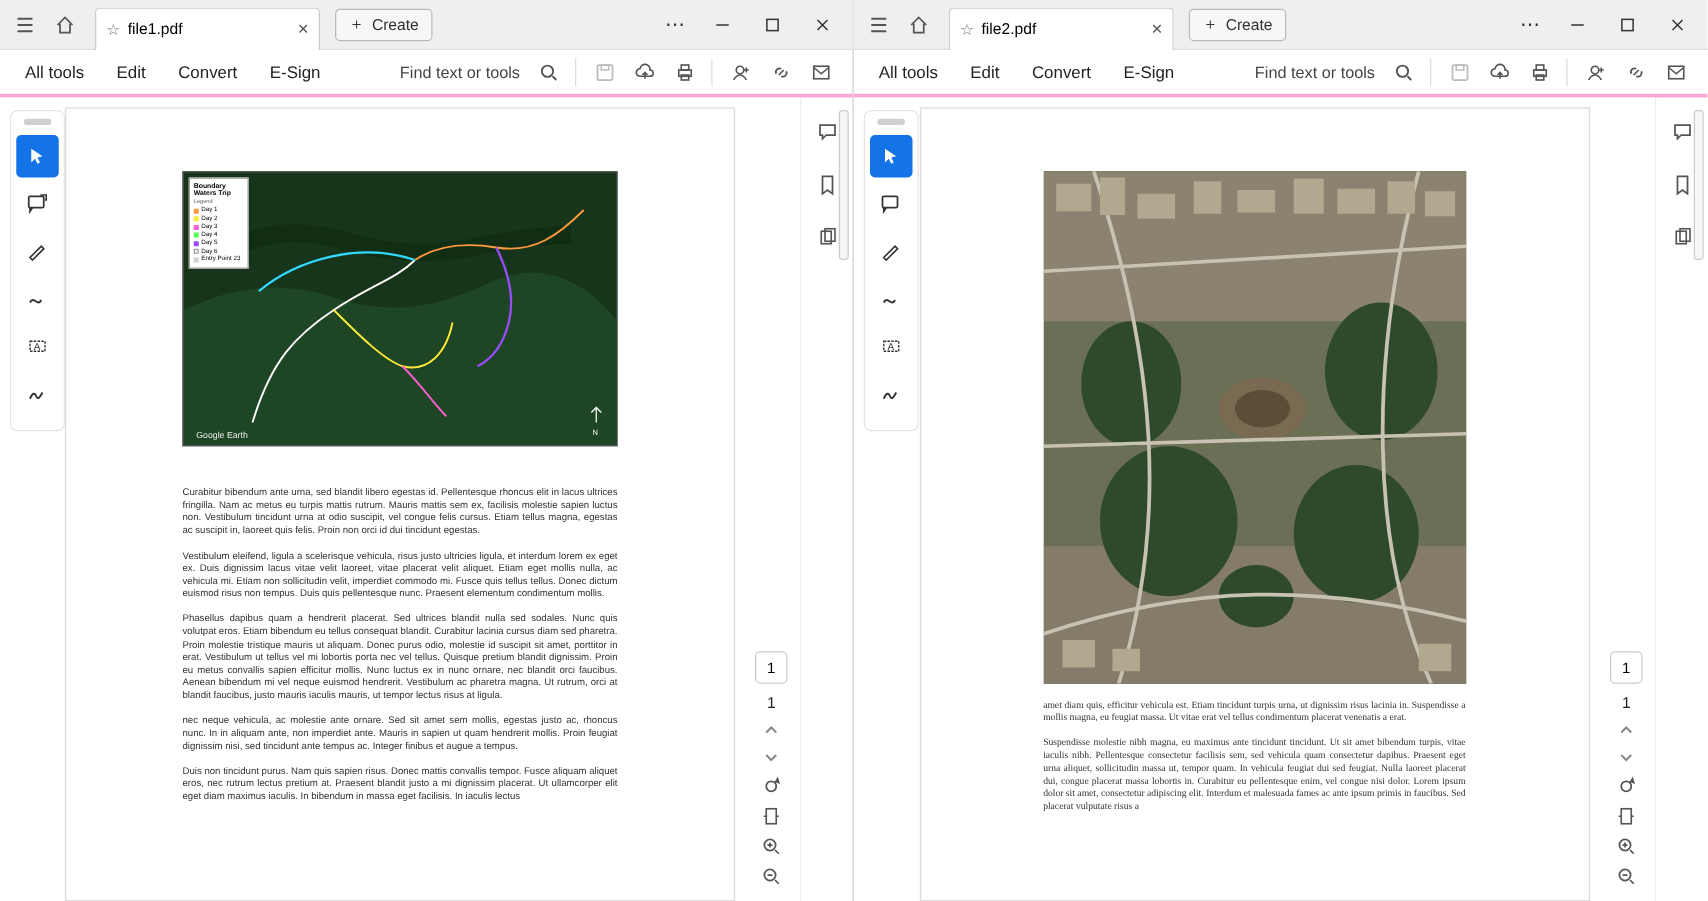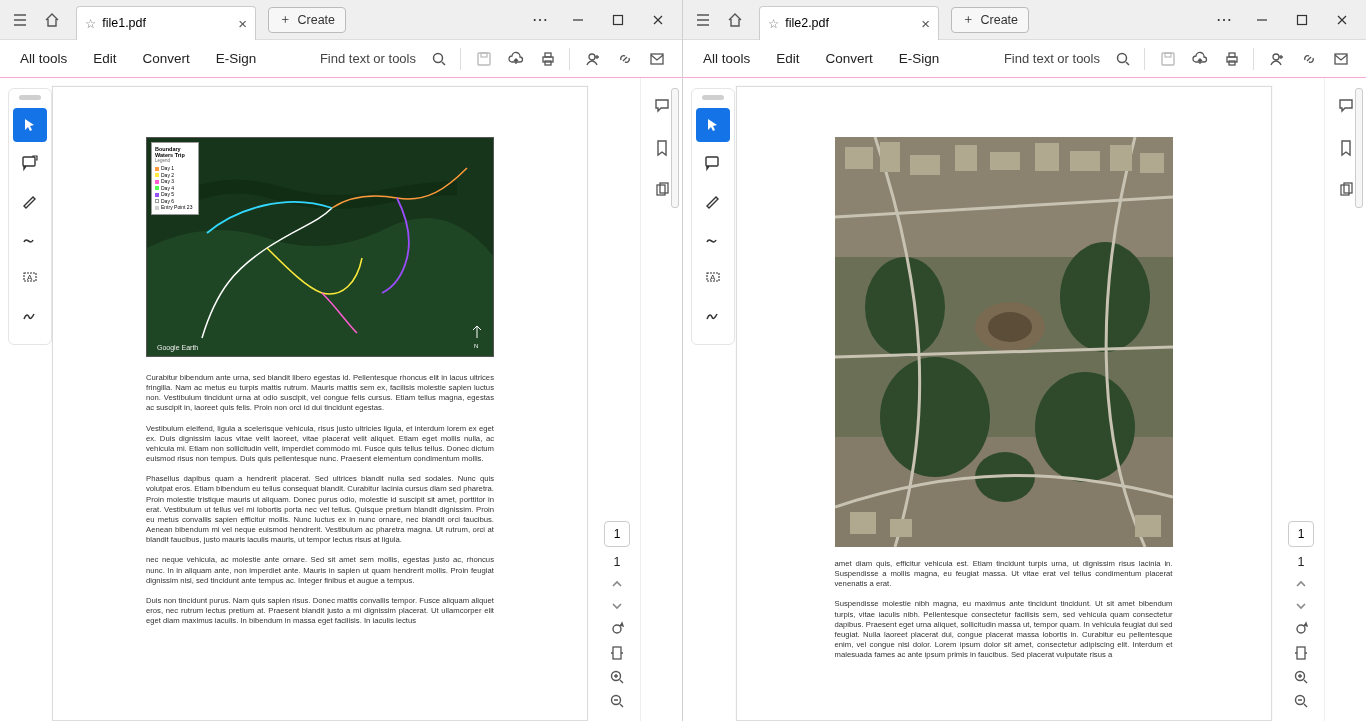--- a/index.html
+++ b/index.html
@@ -38,21 +38,21 @@
     height: 26px; margin-left: 12px; margin-top: 0;
     padding: 0 10px; border: 1px solid #bbb; border-radius: 4px;
     background: #f7f7f7; font-size: 12.5px; color: #333;
   }
   .titlebar .spacer { flex: 1; }
   .win-btns { display: flex; gap: 0; padding-right: 4px; }
   .win-btn { width: 40px; height: 32px; display:flex; align-items:center; justify-content:center; }
 
   
   .toolbar {
-    display: flex; align-items: center; height: 38px; border-bottom: 1px solid #f9a8d4;
+    display: flex; align-items: center; height: 38px; border-bottom: 3px solid #f9a8d4;
     padding: 0 10px; font-size: 13.5px; color: #222;
   }
   .toolbar .menu-item { padding: 4px 10px; margin-right: 6px; cursor: default; }
   .toolbar .spacer { flex: 1; }
   .toolbar .find { font-size: 13px; color: #444; margin-right: 6px; }
   .toolbar .t-icon {
     width: 30px; height: 30px; display:flex; align-items:center; justify-content:center;
     color: #444; margin-left: 2px;
   }
   .toolbar .divider { width: 1px; height: 22px; background: #ddd; margin: 0 6px; }
@@ -75,21 +75,21 @@
   .page-area {
     flex: 1; overflow: auto; display: flex; justify-content: center;
     background: #fff; padding-top: 8px;
   }
   .page {
     width: 536px; background: #fff; border: 1px solid #dcdcdc;
     box-shadow: 0 0 0 1px rgba(0,0,0,0.02);
     display: flex; flex-direction: column; align-items: center;
     padding: 50px 80px 40px;
   }
-  .page.p2 { width: 536px; }
+  .page.p2 { width: 536px; font-family: Liberation Serif, serif; }
 
   .map-img {
     width: 348px; height: 220px; position: relative;
     background: #1b3a1b;
     border: 1px solid #555;
     overflow: hidden;
   }
   .map-legend {
     position: absolute; top: 4px; left: 4px; width: 48px;
     background: #fff; border: 1px solid #999; padding: 3px;
@@ -101,21 +101,21 @@
   .map-img svg { position:absolute; top:0; left:0; }
 
   .aerial-img {
     width: 338px; height: 410px;
     background: #515a3e;
     position: relative; overflow: hidden;
   }
   .aerial-img svg { width: 100%; height: 100%; }
 
   .body-text {
-    margin-top: 16px; font-size: 7.7px; color: #333;
+    margin-top: 32px; font-size: 7.7px; color: #333;
     text-align: justify; line-height: 1.32; width: 348px;
   }
   .body-text p { margin-bottom: 10px; }
   .p2 .body-text { width: 338px; margin-top: 12px; }
 
   .right-rail {
     width: 42px; border-left: 1px solid #eee; display:flex; flex-direction: column;
     align-items: center; padding-top: 14px; gap: 14px;
   }
   .right-rail .r-icon {

